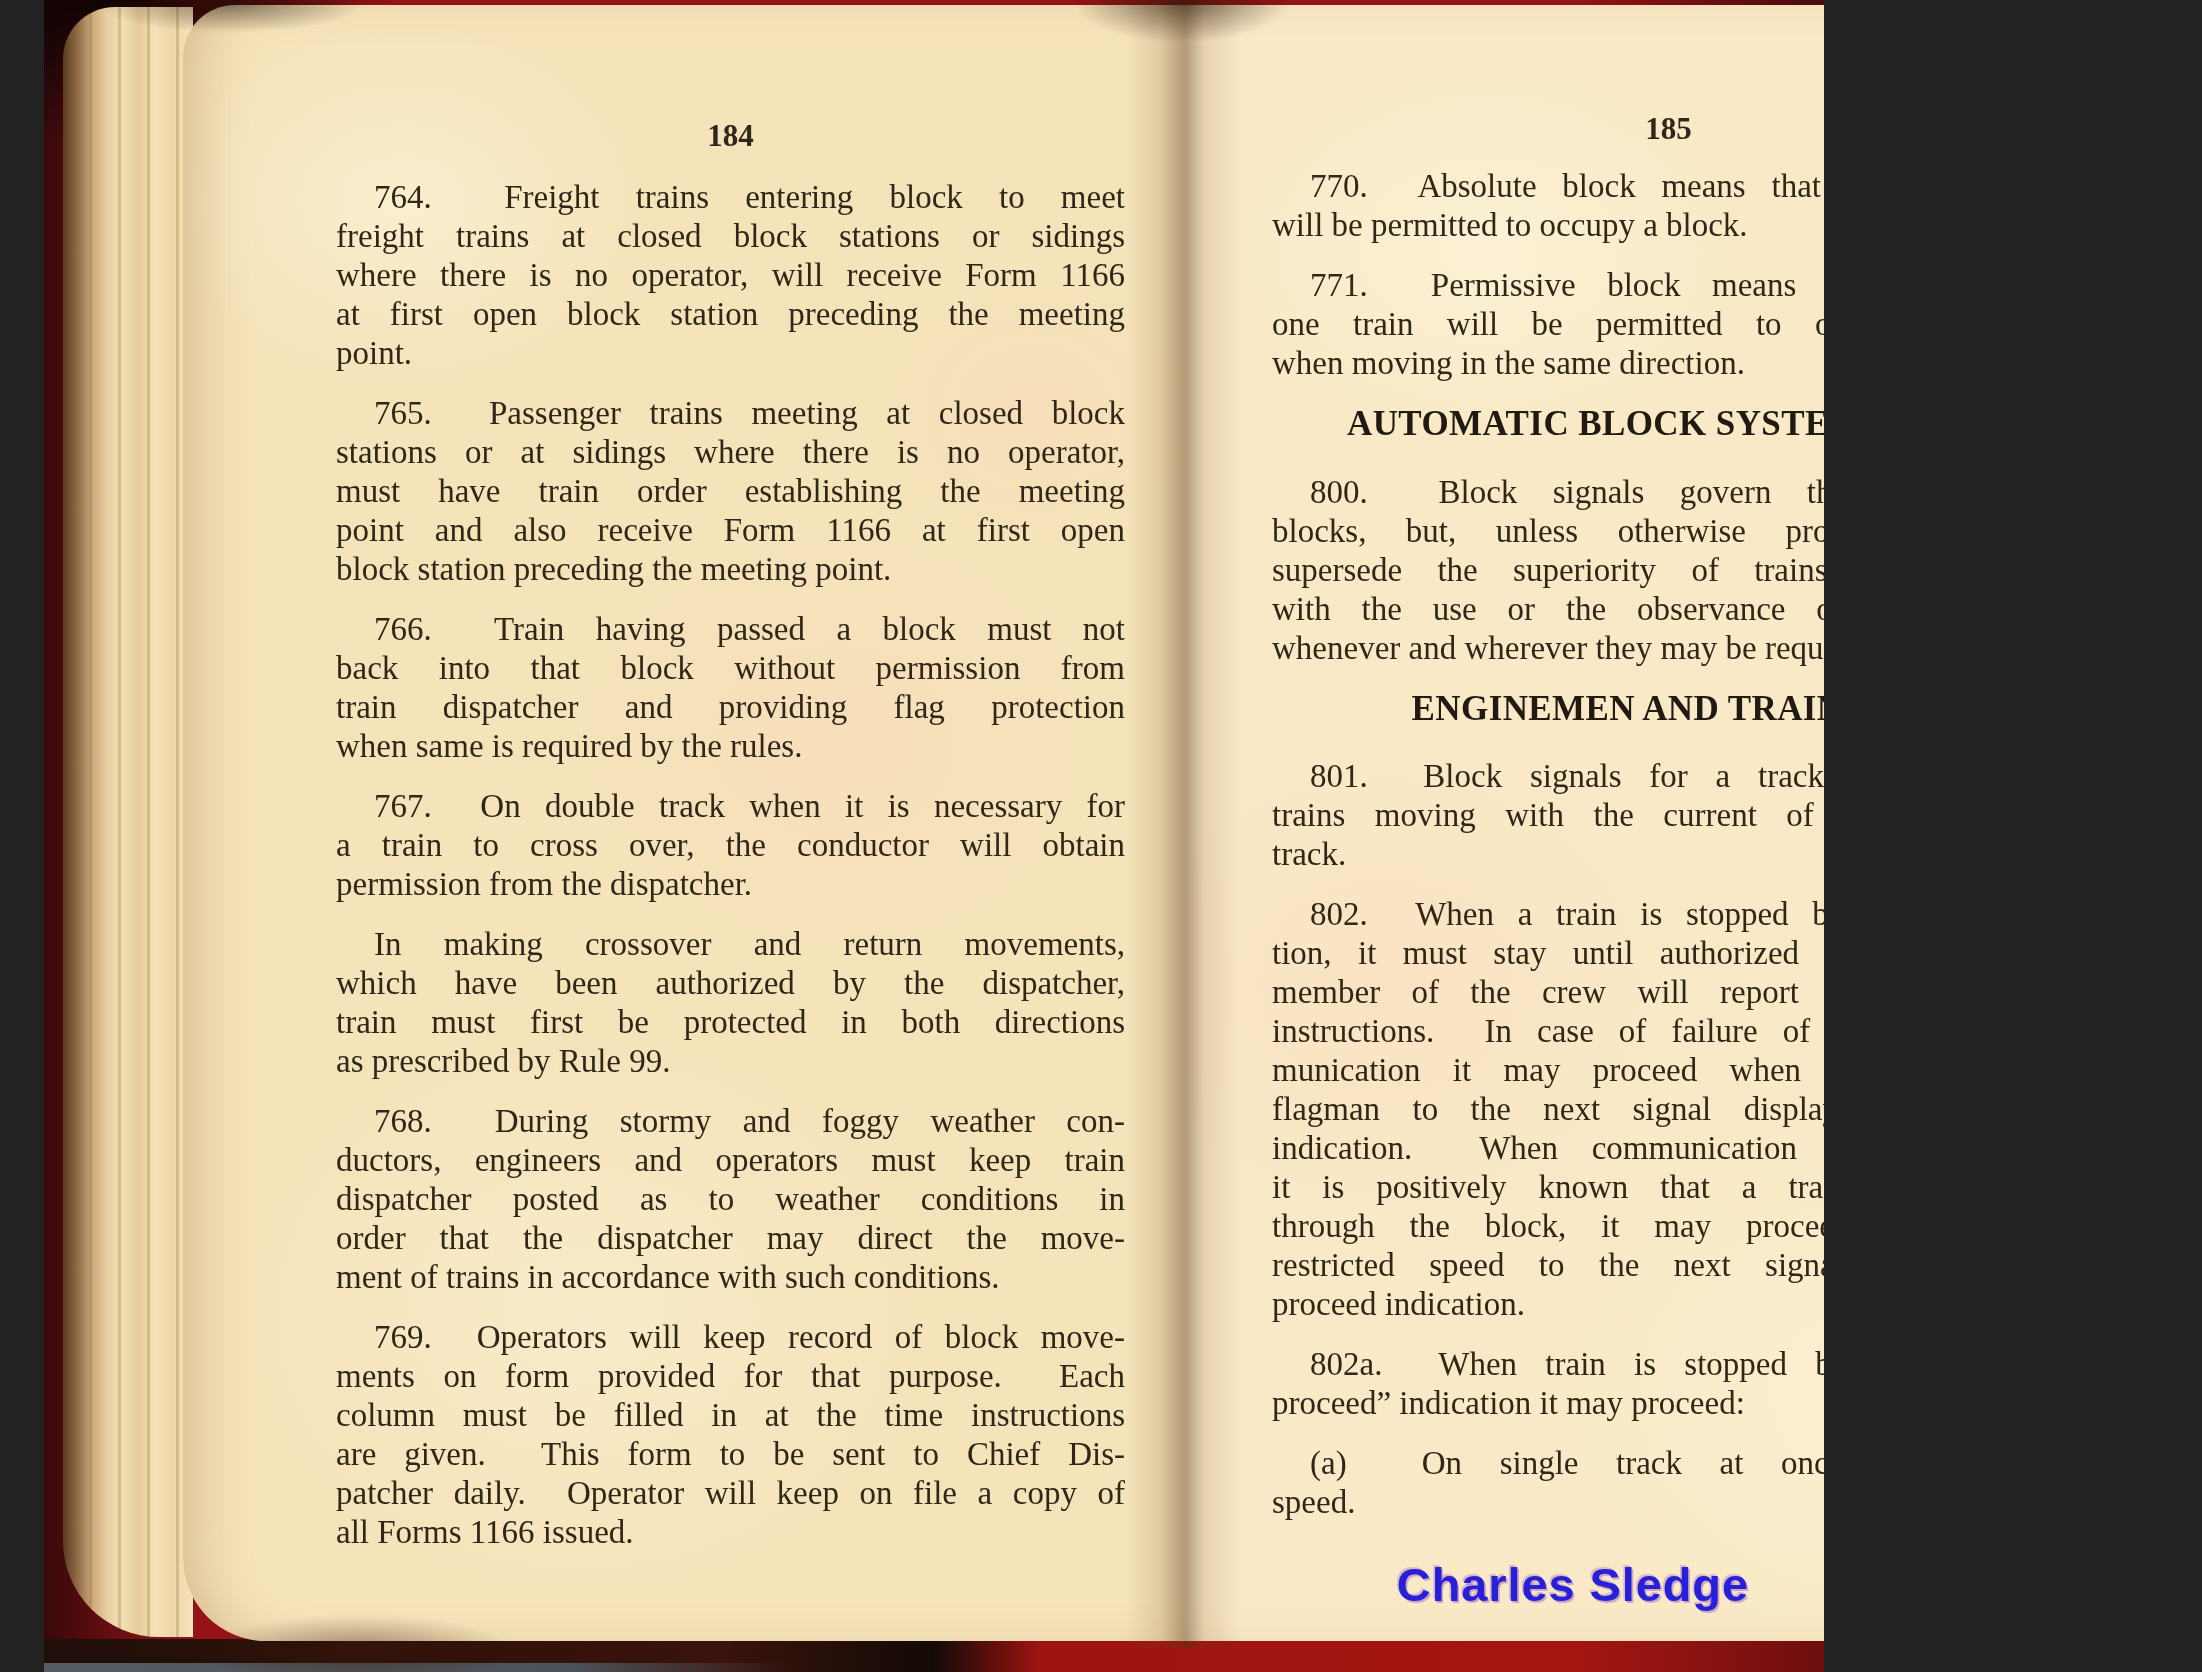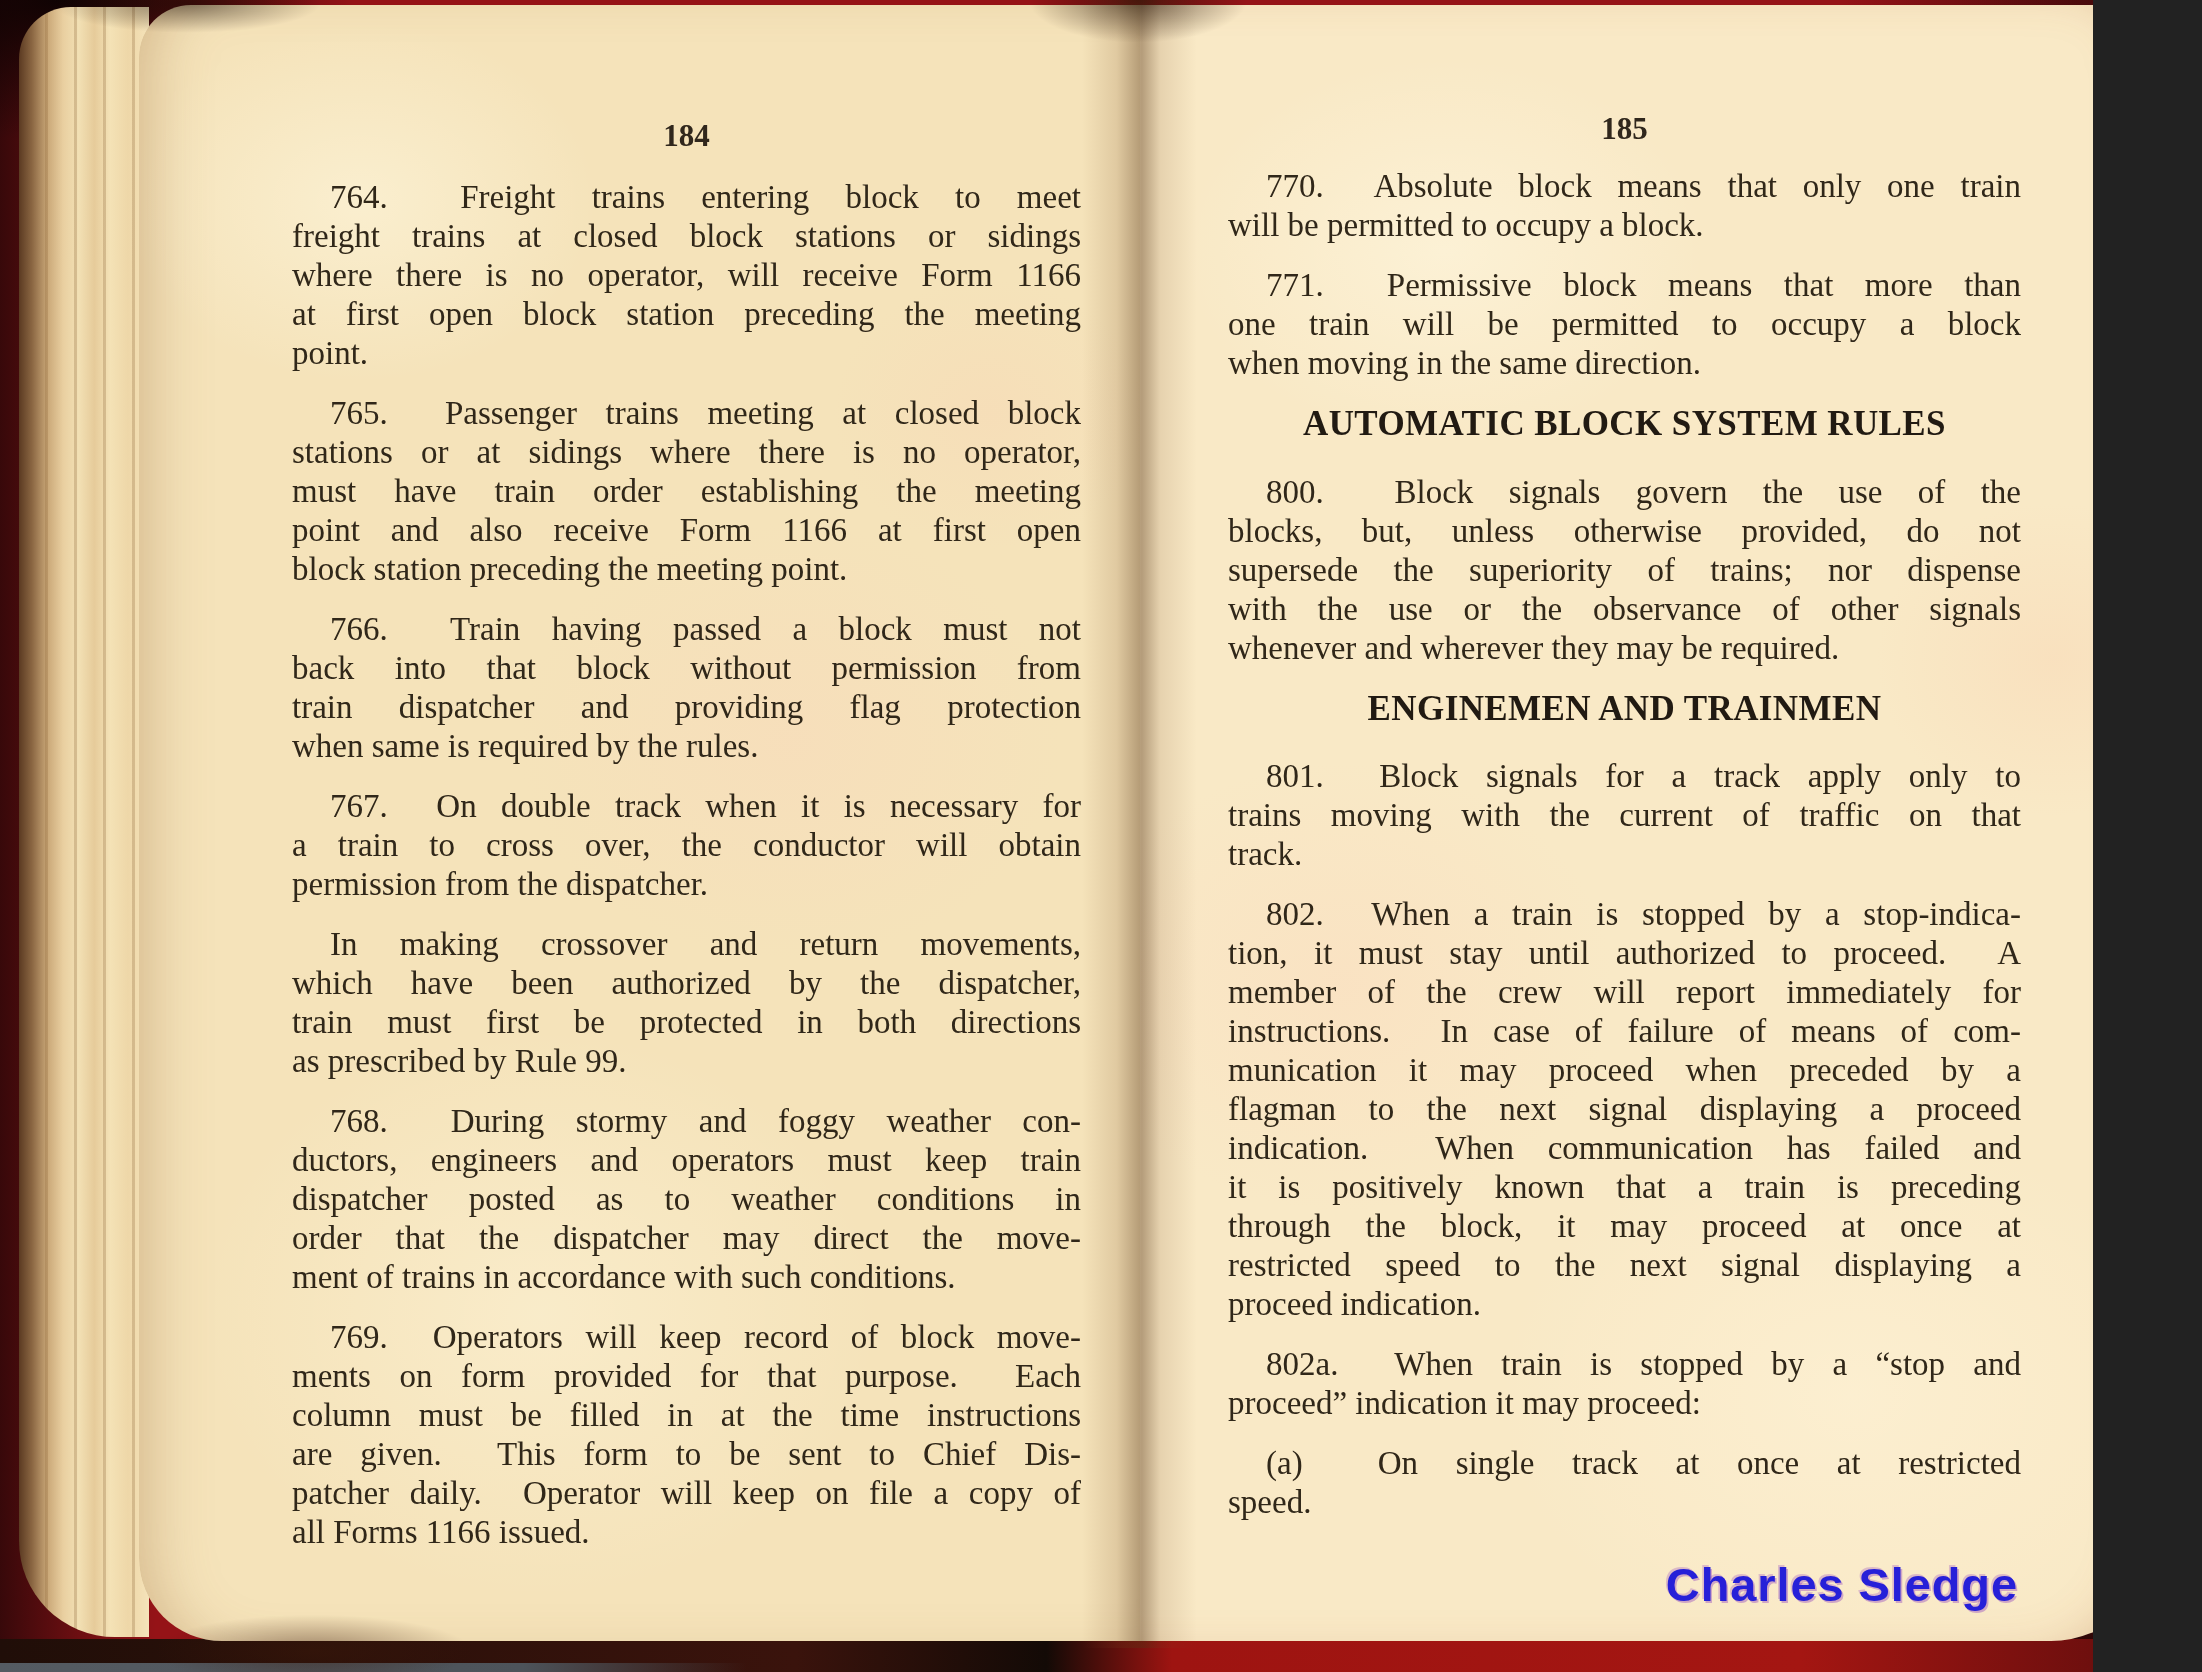--- a/index.html
+++ b/index.html
@@ -1,21 +1,22 @@
 <!DOCTYPE html>
 <html style="font-size:14px"><head>
 <meta charset="utf-8">
 <style>
   html,body{margin:0;padding:0;background:#222;}
   #canvas{
     position:relative;
-    width:2093px;height:1672px;
+    width:1780px;height:1672px;
     overflow:hidden;
     background:#951317;
     font-family:"Liberation Serif", serif;
+    margin-left:44px;
   }
   
   .cover{
     position:absolute;inset:0;
     background-image:
       radial-gradient(ellipse 452px 217px at 61px 0px, rgba(8,2,2,.92), rgba(8,2,2,0) 65%),
       radial-gradient(ellipse 365px 278px at 100% 0%, rgba(40,6,8,.65), rgba(40,6,8,0) 70%),
       radial-gradient(ellipse 487px 365px at 100% 100%, rgba(18,3,4,.85), rgba(18,3,4,0) 70%),
       linear-gradient(90deg, rgba(32,6,7,.8) 0px, rgba(32,6,7,.35) 78px, rgba(32,6,7,0) 156px),
       linear-gradient(270deg, rgba(120,18,16,.6) 0px, rgba(120,18,16,0) 139px);

